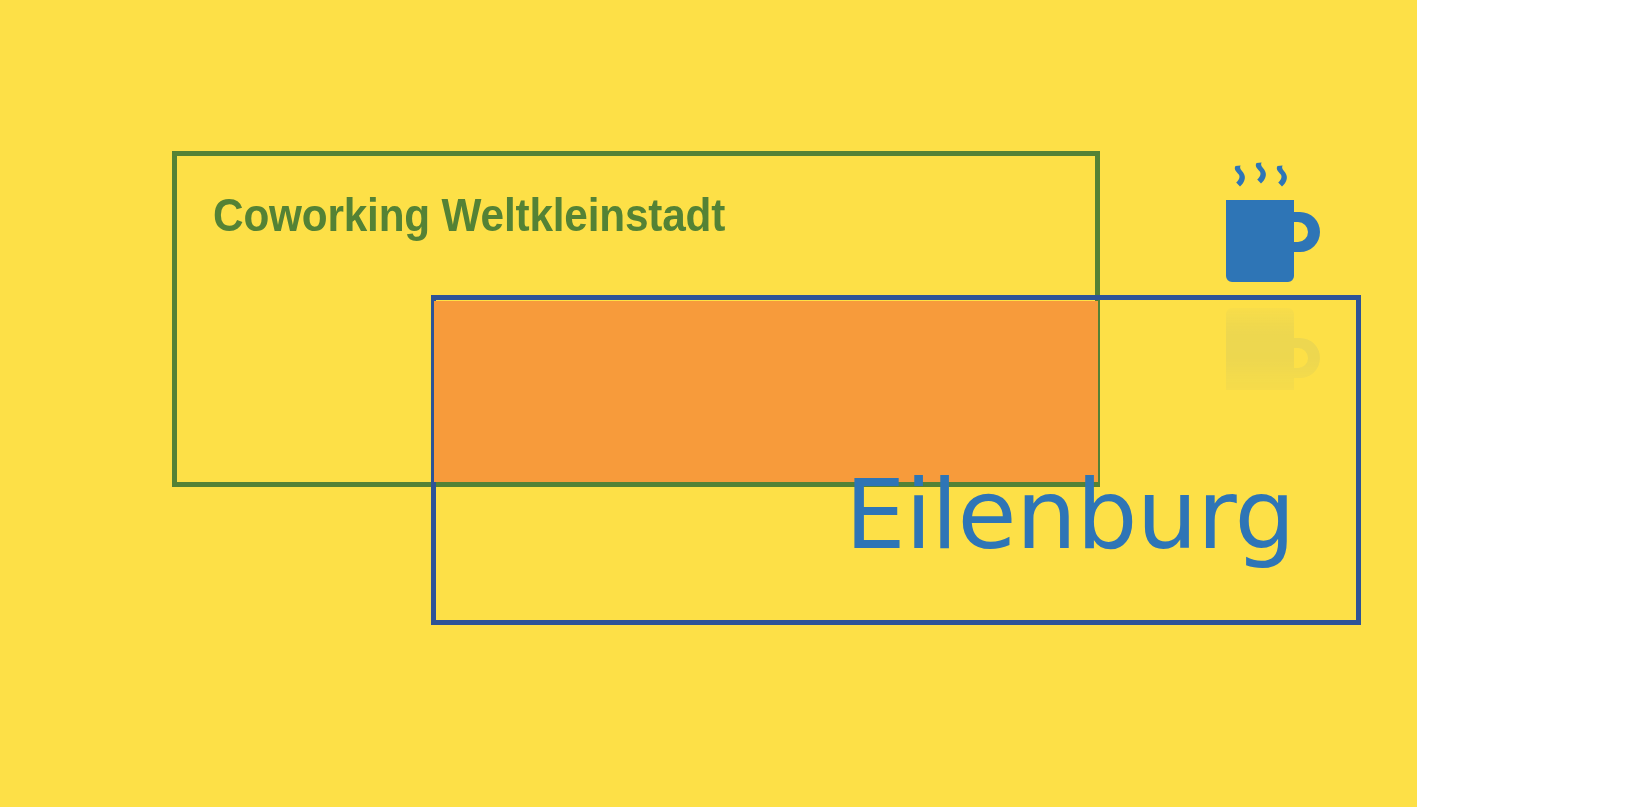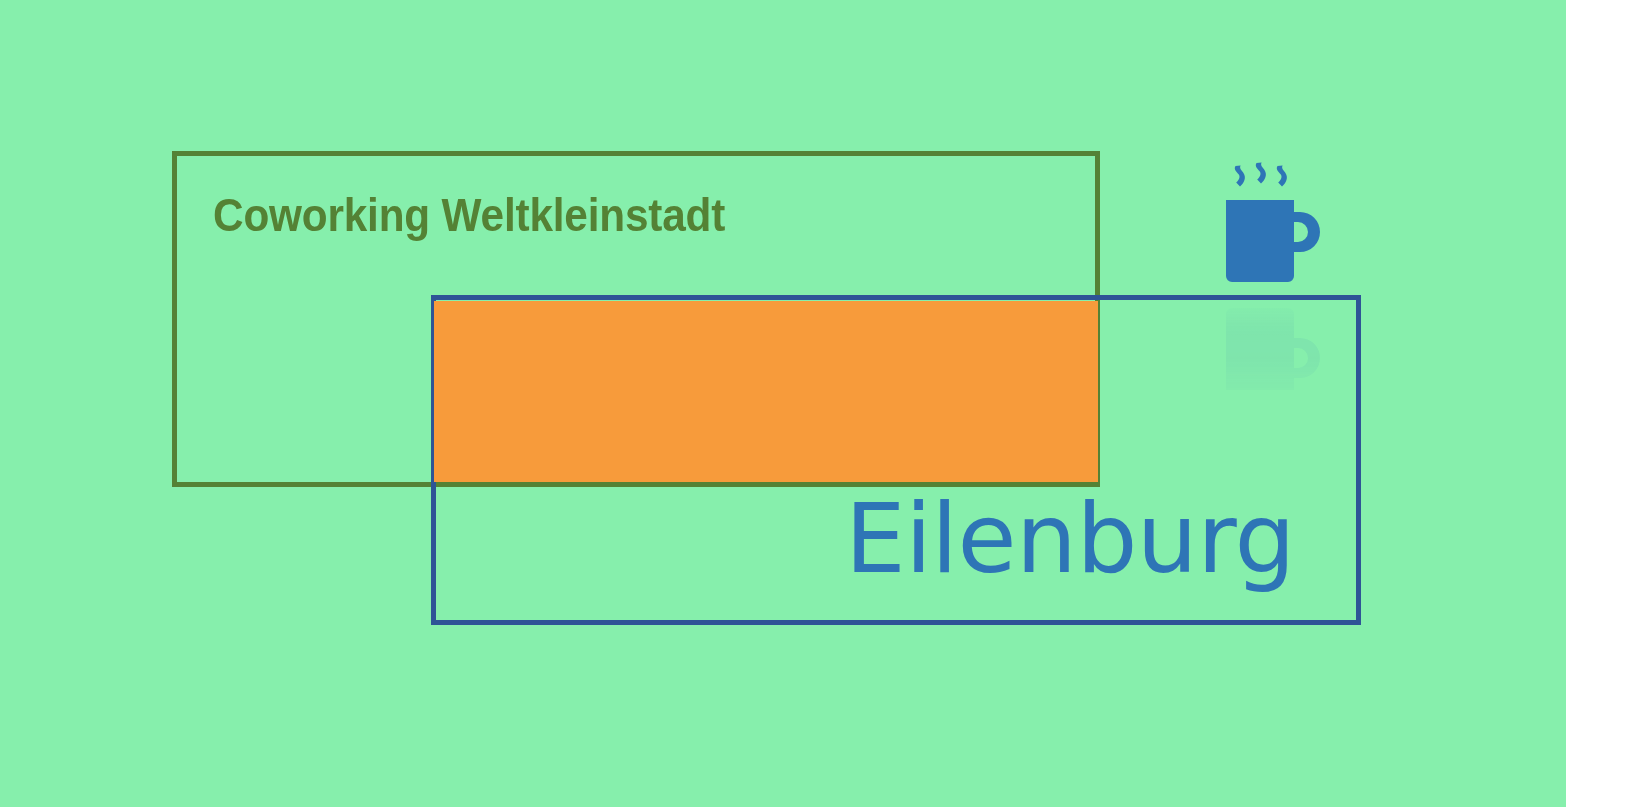--- a/index.html
+++ b/index.html
@@ -6,23 +6,23 @@
   html, body {
     margin: 0;
     padding: 0;
     background: #ffffff;
   }
   body {
     font-family: "Liberation Sans", sans-serif;
   }
   #canvas {
     position: relative;
-    width: 1566px;
+    width: 1417px;
     height: 807px;
-    background: #86efac;
+    background: #fde047;
     overflow: hidden;
   }
 
   
   .rect {
     position: absolute;
     box-sizing: border-box;
     background: transparent;
   }
 
@@ -67,21 +67,21 @@
     letter-spacing: -0.2px;
     line-height: 1;
     white-space: nowrap;
     transform: scaleX(0.92);
     transform-origin: left center;
   }
 
   #title-blue {
     position: absolute;
     left: 845px;
-    top: 489px;
+    top: 465px;
     z-index: 8;
     color: #2E75B6;
     font-family: "DejaVu Sans", sans-serif;
     font-weight: 400;
     font-size: 96px;
     line-height: 1.05;
     white-space: nowrap;
     letter-spacing: -0.5px;
   }
 

